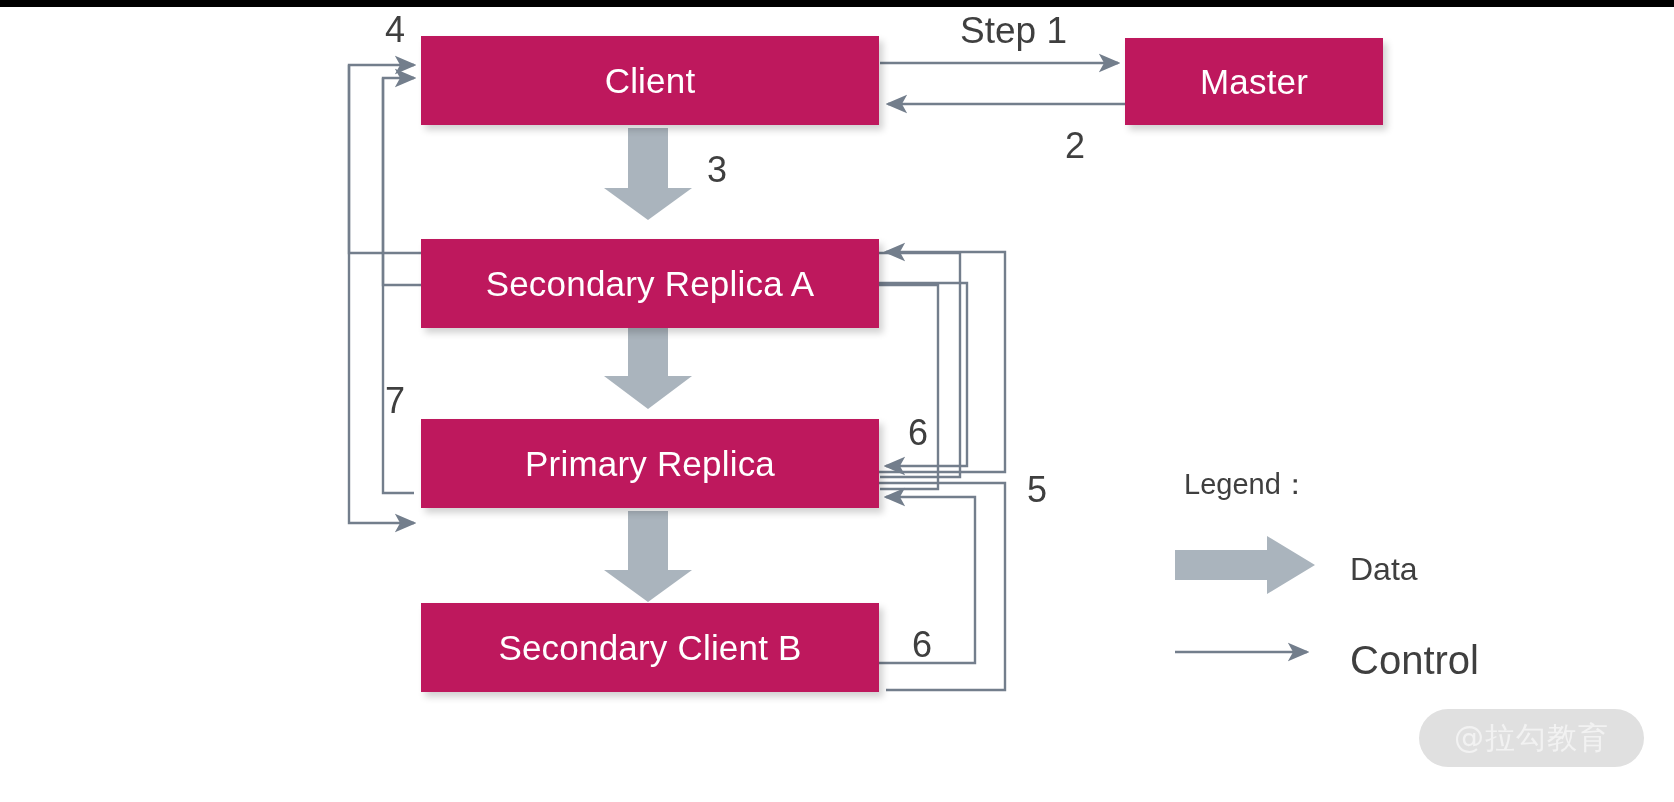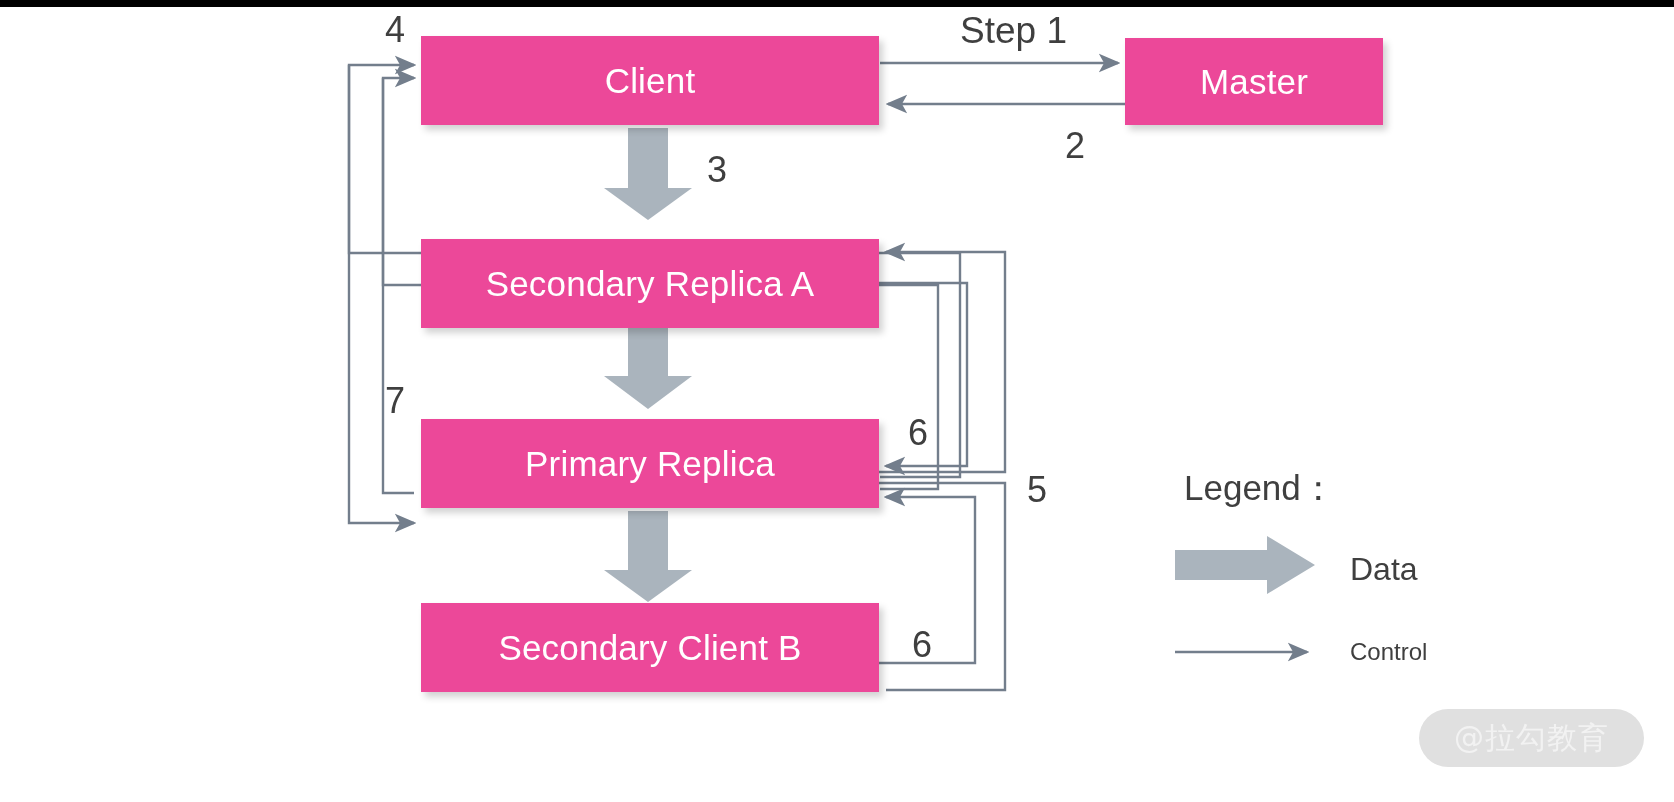--- a/index.html
+++ b/index.html
@@ -18,21 +18,21 @@
   .letterbox-top {
     position: absolute;
     left: 0; top: 0;
     width: 1674px;
     height: 7px;
     background: #000000;
   }
   
   .node {
     position: absolute;
-    background: #ec4899;
+    background: #be185d;
     color: #ffffff;
     display: flex;
     align-items: center;
     justify-content: center;
     font-size: 35px;
     font-weight: 400;
     letter-spacing: 0.2px;
     box-shadow: 4px 5px 7px rgba(0,0,0,0.18);
     white-space: nowrap;
   }
@@ -72,37 +72,37 @@
     position: absolute;
     left: 1175px;
     top: 470px;
     width: 400px;
     height: 220px;
   }
   #legend-title {
     position: absolute;
     left: 9px; top: 0;
     color: #3f3f3f;
-    font-size: 35px;
+    font-size: 29px;
     line-height: 1;
     white-space: nowrap;
   }
   #legend-data-label {
     position: absolute;
     left: 175px; top: 83px;
     color: #3f3f3f;
     font-size: 32px;
     line-height: 1;
     white-space: nowrap;
   }
   #legend-control-label {
     position: absolute;
     left: 175px; top: 170px;
     color: #3f3f3f;
-    font-size: 24px;
+    font-size: 40px;
     line-height: 1;
     white-space: nowrap;
   }
   #legend-svg {
     position: absolute;
     left: 0; top: 0;
     width: 400px;
     height: 220px;
   }
 

